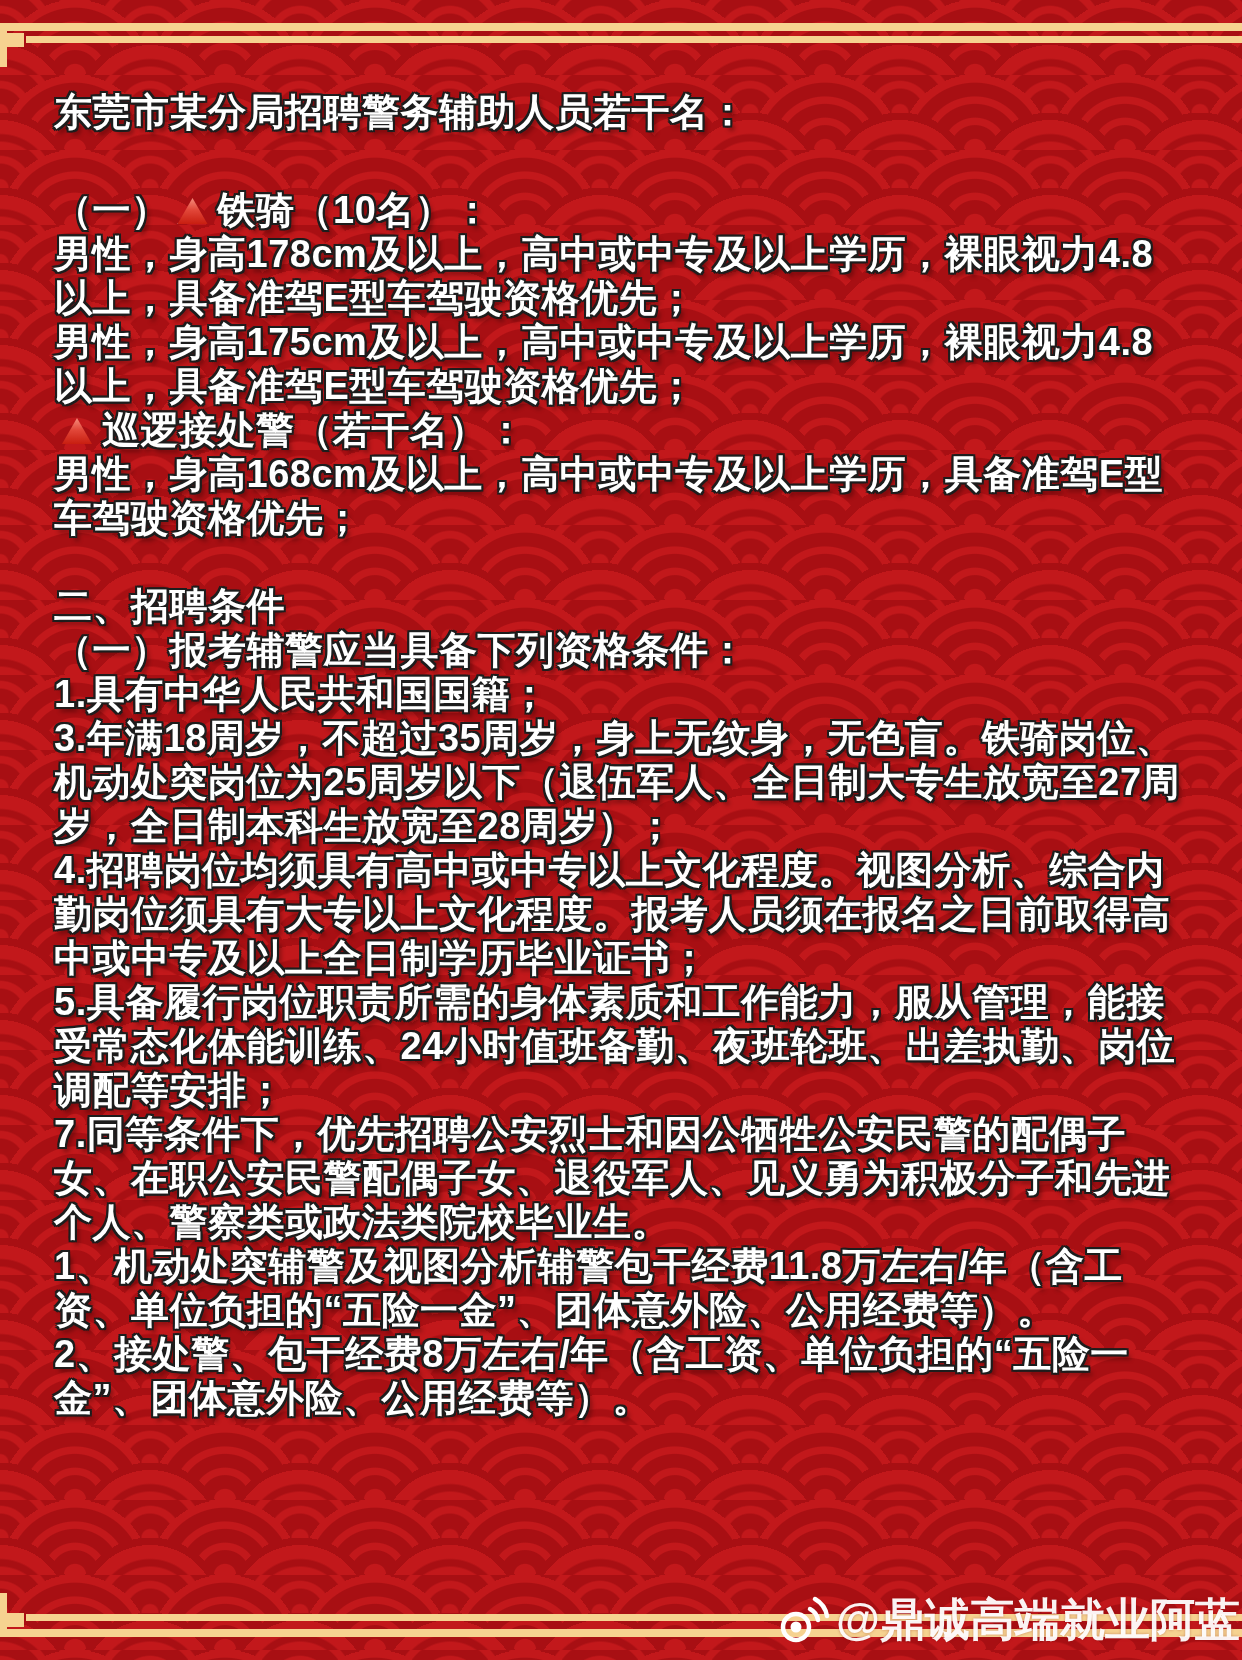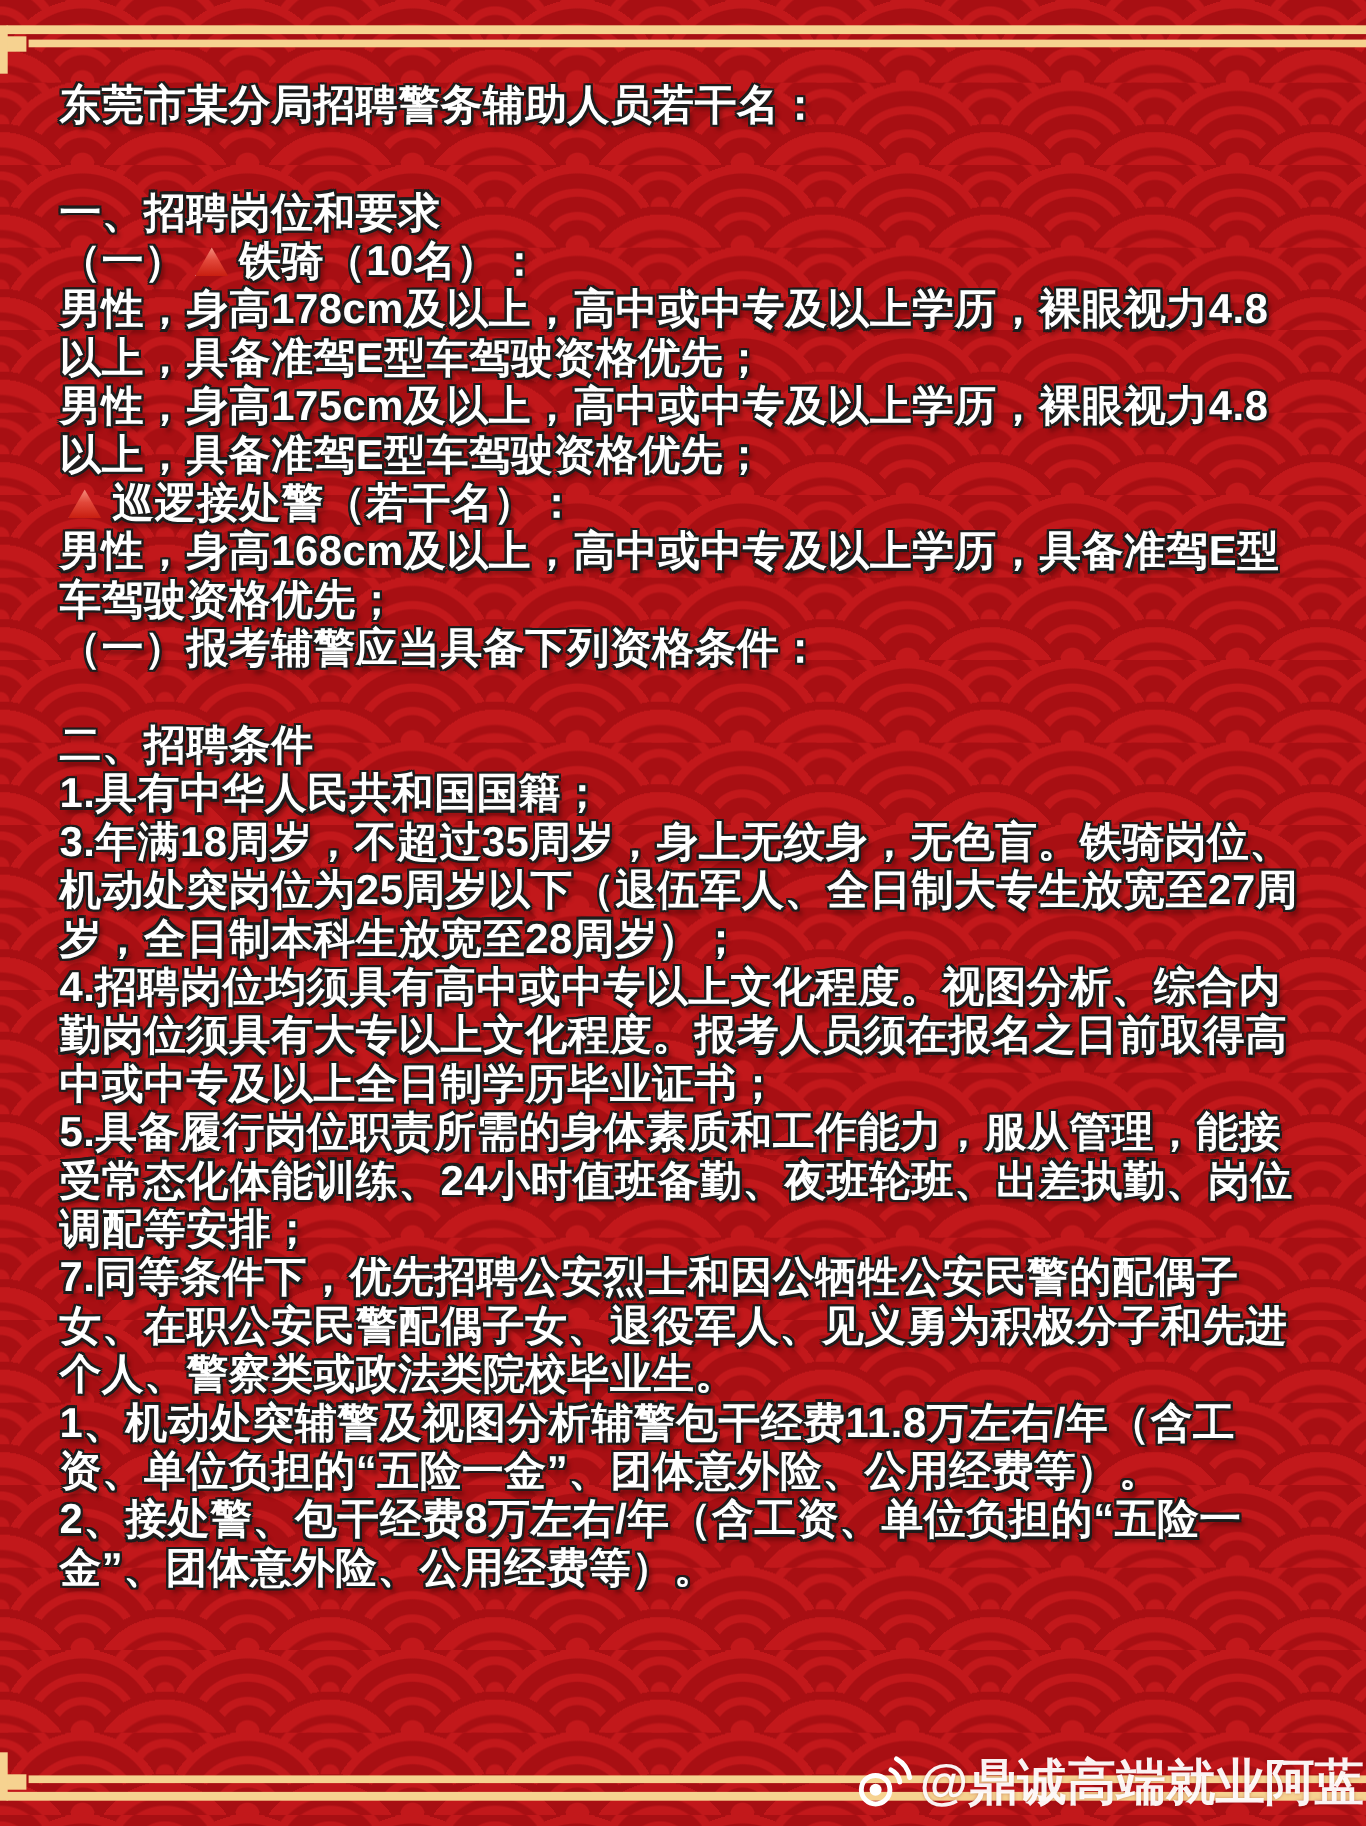--- a/index.html
+++ b/index.html
@@ -33,21 +33,21 @@
     color:#ffffff;font-weight:700;font-size:38px;line-height:44px;
     text-shadow:
       -2px -2px 0 #1d1d1d, 2px -2px 0 #1d1d1d,
       -2px  2px 0 #1d1d1d, 2px  2px 0 #1d1d1d,
       -2px  0   0 #1d1d1d, 2px  0   0 #1d1d1d,
        0   -2px 0 #1d1d1d, 0    2px 0 #1d1d1d,
        4px 5px 4px rgba(30,0,0,.4);
     letter-spacing:0.5px;
   }
   .para{margin:0;padding:0;}
-  .title{margin-bottom:54px;}
+  .title{margin-bottom:54px;margin-top:16px;}
   .gap{margin-top:44px;}
   .tri{
     display:inline-block;width:30px;height:26px;
     margin:0 10px 0 8px;vertical-align:-1px;
     background:linear-gradient(180deg,#f58d7d 0%,#e2483a 45%,#c81e10 100%);
     clip-path:polygon(50% 0,100% 100%,0 100%);
     filter:drop-shadow(1.5px 0 0 #fff) drop-shadow(-1.5px 0 0 #fff)
            drop-shadow(0 1.5px 0 #fff) drop-shadow(0 -1.5px 0 #fff);
     text-shadow:none;
   }
@@ -73,34 +73,33 @@
   <div class="gold bb-line1"></div>
   <div class="gold bb-line2"></div>
   <div class="gold bb-sq"></div>
   <div class="gold bb-vert"></div>
 
   <main class="content">
 
     <div class="para title">东莞市某分局招聘警务辅助人员若干名：</div>
 
     <section>
-      <div class="para">一、招聘岗位和要求</div>
 
       <div class="para"><span>（一）</span><span class="tri"></span><span>铁骑（10名）：</span></div>
       <div class="para">男性，身高178cm及以上，高中或中专及以上学历，裸眼视力4.8以上，具备准驾E型车驾驶资格优先；</div>
 
       <div class="para">男性，身高175cm及以上，高中或中专及以上学历，裸眼视力4.8以上，具备准驾E型车驾驶资格优先；</div>
 
       <div class="para"><span></span><span class="tri"></span><span>巡逻接处警（若干名）：</span></div>
       <div class="para">男性，身高168cm及以上，高中或中专及以上学历，具备准驾E型车驾驶资格优先；</div>
     </section>
 
     <section>
+      <div class="para gap">二、招聘条件</div>
       <div class="para">（一）报考辅警应当具备下列资格条件：</div>
-      <div class="para gap">二、招聘条件</div>
       <div class="para">1.具有中华人民共和国国籍；</div>
       <div class="para">3.年满18周岁，不超过35周岁，身上无纹身，无色盲。铁骑岗位、机动处突岗位为25周岁以下（退伍军人、全日制大专生放宽至27周岁，全日制本科生放宽至28周岁）；</div>
       <div class="para">4.招聘岗位均须具有高中或中专以上文化程度。视图分析、综合内勤岗位须具有大专以上文化程度。报考人员须在报名之日前取得高中或中专及以上全日制学历毕业证书；</div>
       <div class="para">5.具备履行岗位职责所需的身体素质和工作能力，服从管理，能接受常态化体能训练、24小时值班备勤、夜班轮班、出差执勤、岗位调配等安排；</div>
       <div class="para">7.同等条件下，优先招聘公安烈士和因公牺牲公安民警的配偶子女、在职公安民警配偶子女、退役军人、见义勇为积极分子和先进个人、警察类或政法类院校毕业生。</div>
     </section>
 
     <section>
       <div class="para">1、机动处突辅警及视图分析辅警包干经费11.8万左右/年（含工资、单位负担的“五险一金”、团体意外险、公用经费等）。</div>
       <div class="para">2、接处警、包干经费8万左右/年（含工资、单位负担的“五险一金”、团体意外险、公用经费等）。</div>

